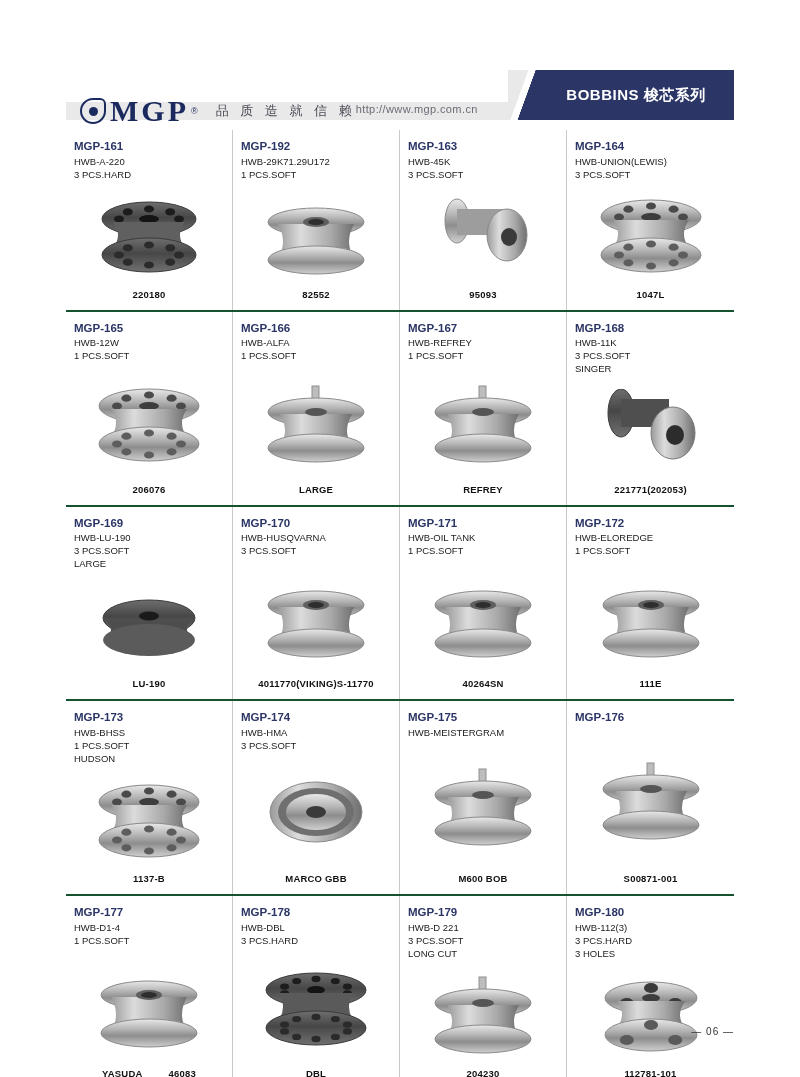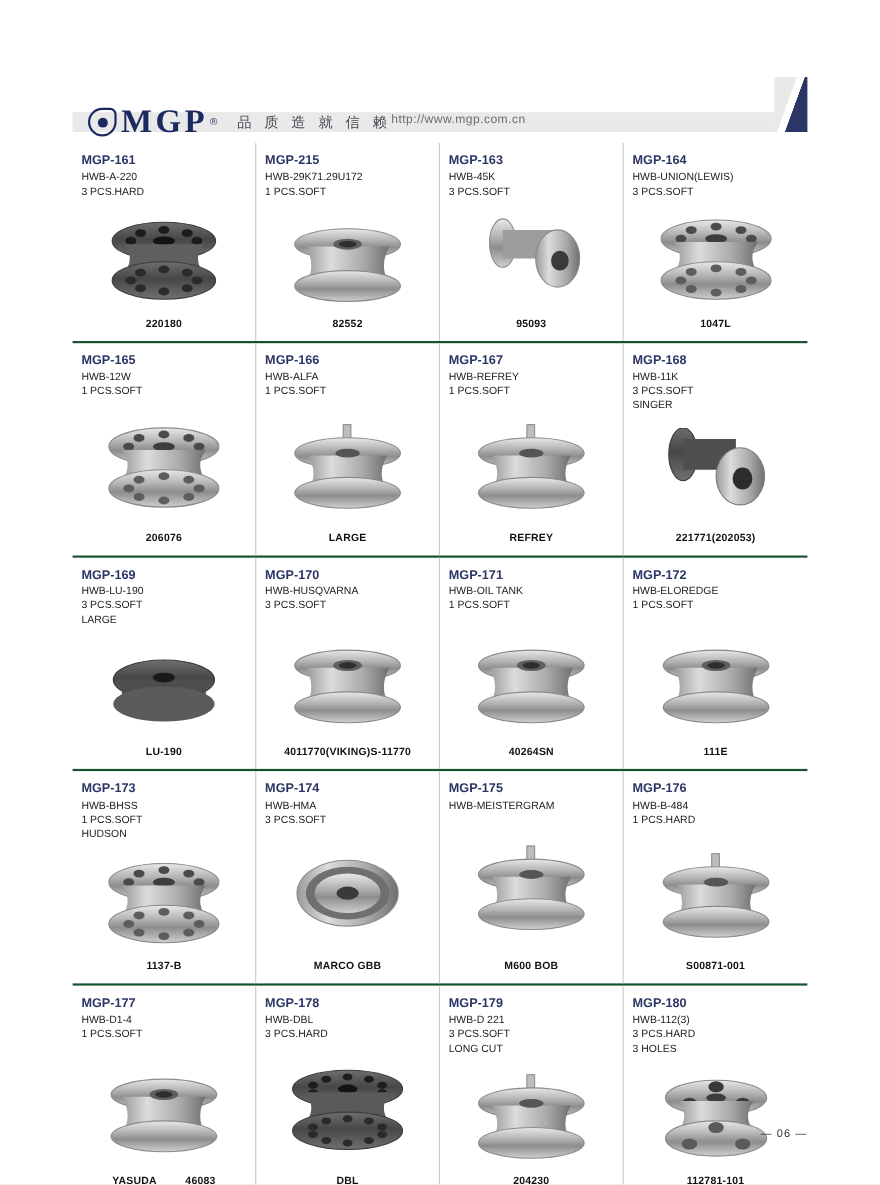--- a/index.html
+++ b/index.html
@@ -170,20 +170,21 @@
           <i></i>
         </span>
       <span class="logo-text">MGP</span>
       <span class="logo-reg">®</span>
       <span class="tagline">
         <span class="cn">品 质 造 就 信 赖</span>
         <span class="url">http://www.mgp.com.cn</span>
       </span>
     </div>
     <div class="header-slant"></div>
+    <div class="header-right">BOBBINS 梭芯系列</div>
   </div>
 
   <div class="grid" id="grid">
       <div class="row">
         <div class="cell">
           <div class="code">MGP-161</div>
           <div class="spec">HWB-A-220
 3 PCS.HARD</div>
           <div class="art">
             <svg class="bob" width="120" height="92" viewBox="0 0 120 92">
@@ -224,21 +225,21 @@
               <ellipse cx="81.2" cy="73.1" rx="5" ry="3.6" fill="#2b2b2b"></ellipse>
               <ellipse cx="60.0" cy="76.0" rx="5" ry="3.6" fill="#2b2b2b"></ellipse>
               <ellipse cx="38.8" cy="73.1" rx="5" ry="3.6" fill="#2b2b2b"></ellipse>
               <ellipse cx="30.0" cy="66.0" rx="5" ry="3.6" fill="#2b2b2b"></ellipse>
               <ellipse cx="38.8" cy="58.9" rx="5" ry="3.6" fill="#2b2b2b"></ellipse>
             </svg>
           </div>
           <div class="partno">220180</div>
         </div>
         <div class="cell">
-          <div class="code">MGP-215</div>
+          <div class="code">MGP-192</div>
           <div class="spec">HWB-29K71.29U172
 1 PCS.SOFT</div>
           <div class="art">
             <svg class="bob" width="120" height="90" viewBox="0 0 120 90">
               <defs>
                 <linearGradient id="g1" x1="0" y1="0" x2="0" y2="1">
                   <stop offset="0%" stop-color="#e8e8e8"></stop>
                   <stop offset="35%" stop-color="#b6b6b6"></stop>
                   <stop offset="60%" stop-color="#8d8d8d"></stop>
                   <stop offset="100%" stop-color="#cfcfcf"></stop>
@@ -750,22 +751,20 @@
               <ellipse cx="60" cy="34" rx="48" ry="14" fill="url(#g1)" stroke="#8a8a8a"></ellipse>
               <path d="M24 36 q10 17 0 32 h72 q-10 -15 0 -32 z" fill="url(#g2)"></path>
               <ellipse cx="60" cy="70" rx="48" ry="14" fill="url(#g1)" stroke="#8a8a8a"></ellipse>
               <ellipse cx="60" cy="34" rx="11" ry="4" fill="#555"></ellipse>
             </svg>
           </div>
           <div class="partno">M600 BOB</div>
         </div>
         <div class="cell">
           <div class="code">MGP-176</div>
-          <div class="spec">HWB-B-484
-1 PCS.HARD</div>
           <div class="art">
             <svg class="bob" width="120" height="90" viewBox="0 0 120 90">
               <defs>
                 <linearGradient id="g1" x1="0" y1="0" x2="0" y2="1">
                   <stop offset="0%" stop-color="#e8e8e8"></stop>
                   <stop offset="35%" stop-color="#b6b6b6"></stop>
                   <stop offset="60%" stop-color="#8d8d8d"></stop>
                   <stop offset="100%" stop-color="#cfcfcf"></stop>
                 </linearGradient>
                 <linearGradient id="g2" x1="0" y1="0" x2="1" y2="0">

